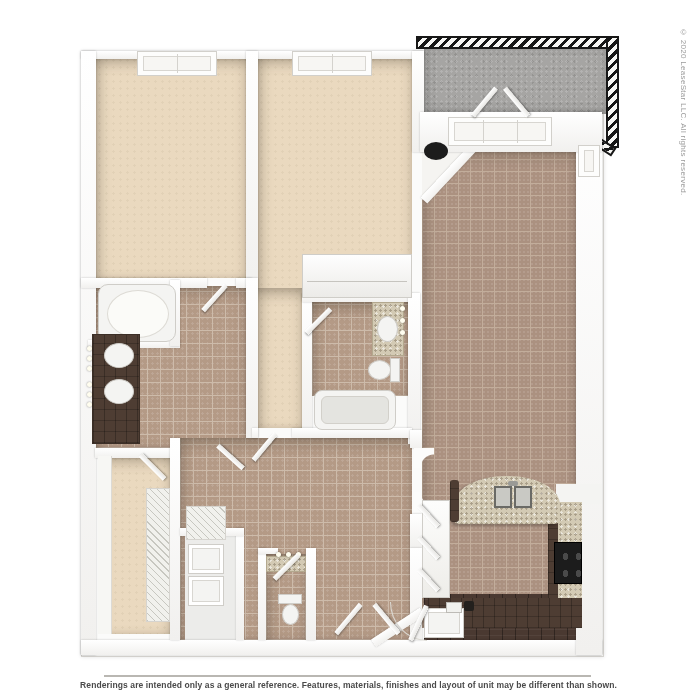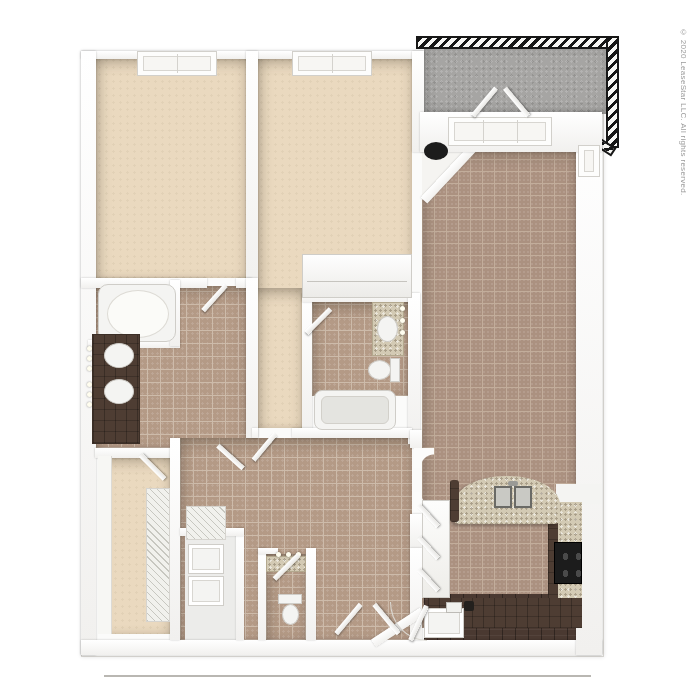--- a/index.html
+++ b/index.html
@@ -186,16 +186,17 @@
   <div class="abs" style="left:464px;top:601px;width:10px;height:10px;background:#23201d;border-radius:2px;z-index:33;"></div>
 
   <div class="abs door-leaf" style="left:212px;top:281px;transform:rotate(42deg);"></div>
   <div class="abs door-leaf" style="left:150px;top:450px;transform:rotate(-45deg);"></div>
   <div class="abs door-leaf" style="left:262px;top:430px;transform:rotate(40deg);"></div>
   <div class="abs door-leaf" style="left:316px;top:304px;transform:rotate(45deg);"></div>
   <div class="abs door-leaf" style="left:284px;top:550px;transform:rotate(45deg);"></div>
   <div class="abs door-leaf" style="left:228px;top:440px;transform:rotate(-48deg);"></div>
 
   <div class="rule" style="left:104px;top:675px;width:487px;"></div>
+  <div class="disclaimer" style="top:680px;">Renderings are intended only as a general reference. Features, materials, finishes and layout of unit may be different than shown.</div>
 
   <div class="copyright" style="left:679px;top:28px;">© 2020 LeaseStar LLC. All rights reserved.</div>
 
 </div>
 
 </body></html>

